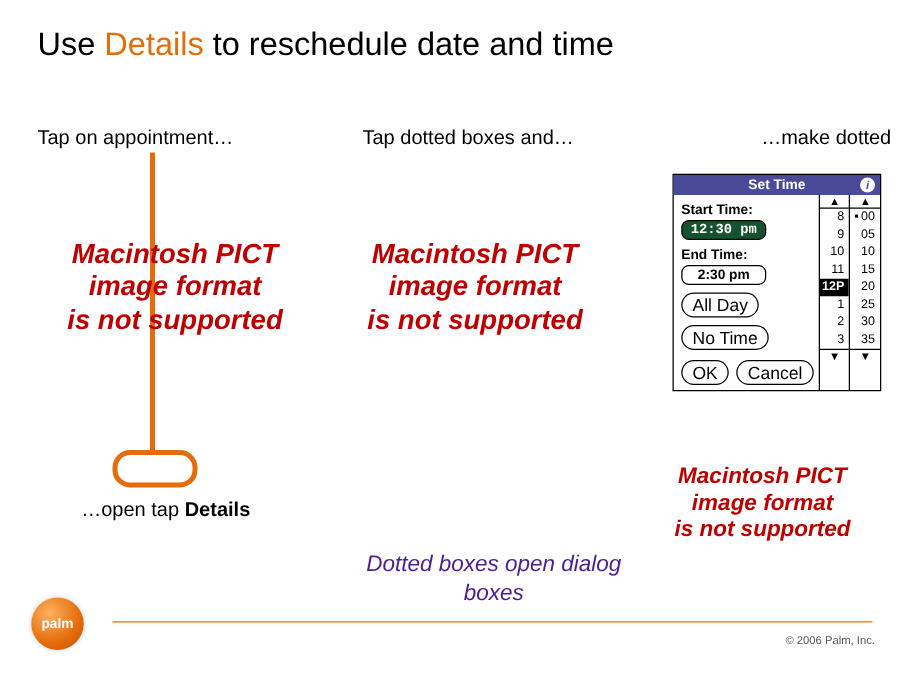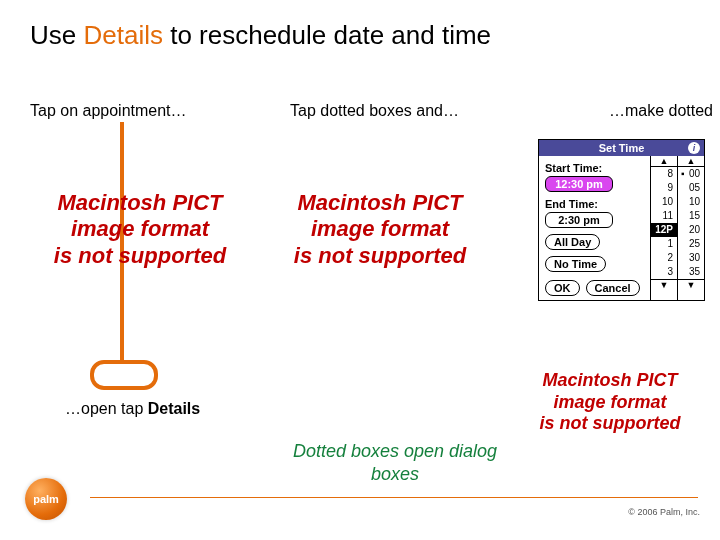--- a/index.html
+++ b/index.html
@@ -73,21 +73,21 @@
     font-size: 16px;
   }
   .then-tap .b { font-weight: bold; }
   .dotted-caption {
     position: absolute;
     left: 290px;
     top: 440px;
     width: 210px;
     font-size: 18px;
     font-style: italic;
-    color: #15803d;
+    color: #4c1d95;
     text-align: center;
     line-height: 1.3;
   }
   .footer-line {
     position: absolute;
     left: 90px;
     top: 497px;
     width: 608px;
     height: 0;
     border-top: 1px solid #e46c0a;
@@ -170,31 +170,31 @@
     border: 1px solid #000;
     border-radius: 6px;
     padding: 1px 6px;
     display: inline-block;
     min-width: 54px;
     text-align: center;
     font-weight: bold;
     font-size: 11px;
   }
   .time-box.selected {
-    background: #d946ef;
+    background: #14532d;
     color: #fff;
+    font-family: Liberation Mono, monospace;
   }
   .pill-btn {
     border: 1px solid #000;
     border-radius: 10px;
     padding: 1px 8px;
     display: inline-block;
-    font-size: 11px;
+    font-size: 14px;
     margin-top: 6px;
-    font-weight: bold;
   }
   .st-buttons {
     margin-top: 2px;
     display: flex;
     gap: 6px;
   }
   .st-scroll {
     width: 26px;
     border-left: 1px solid #000;
     font-size: 10px;

